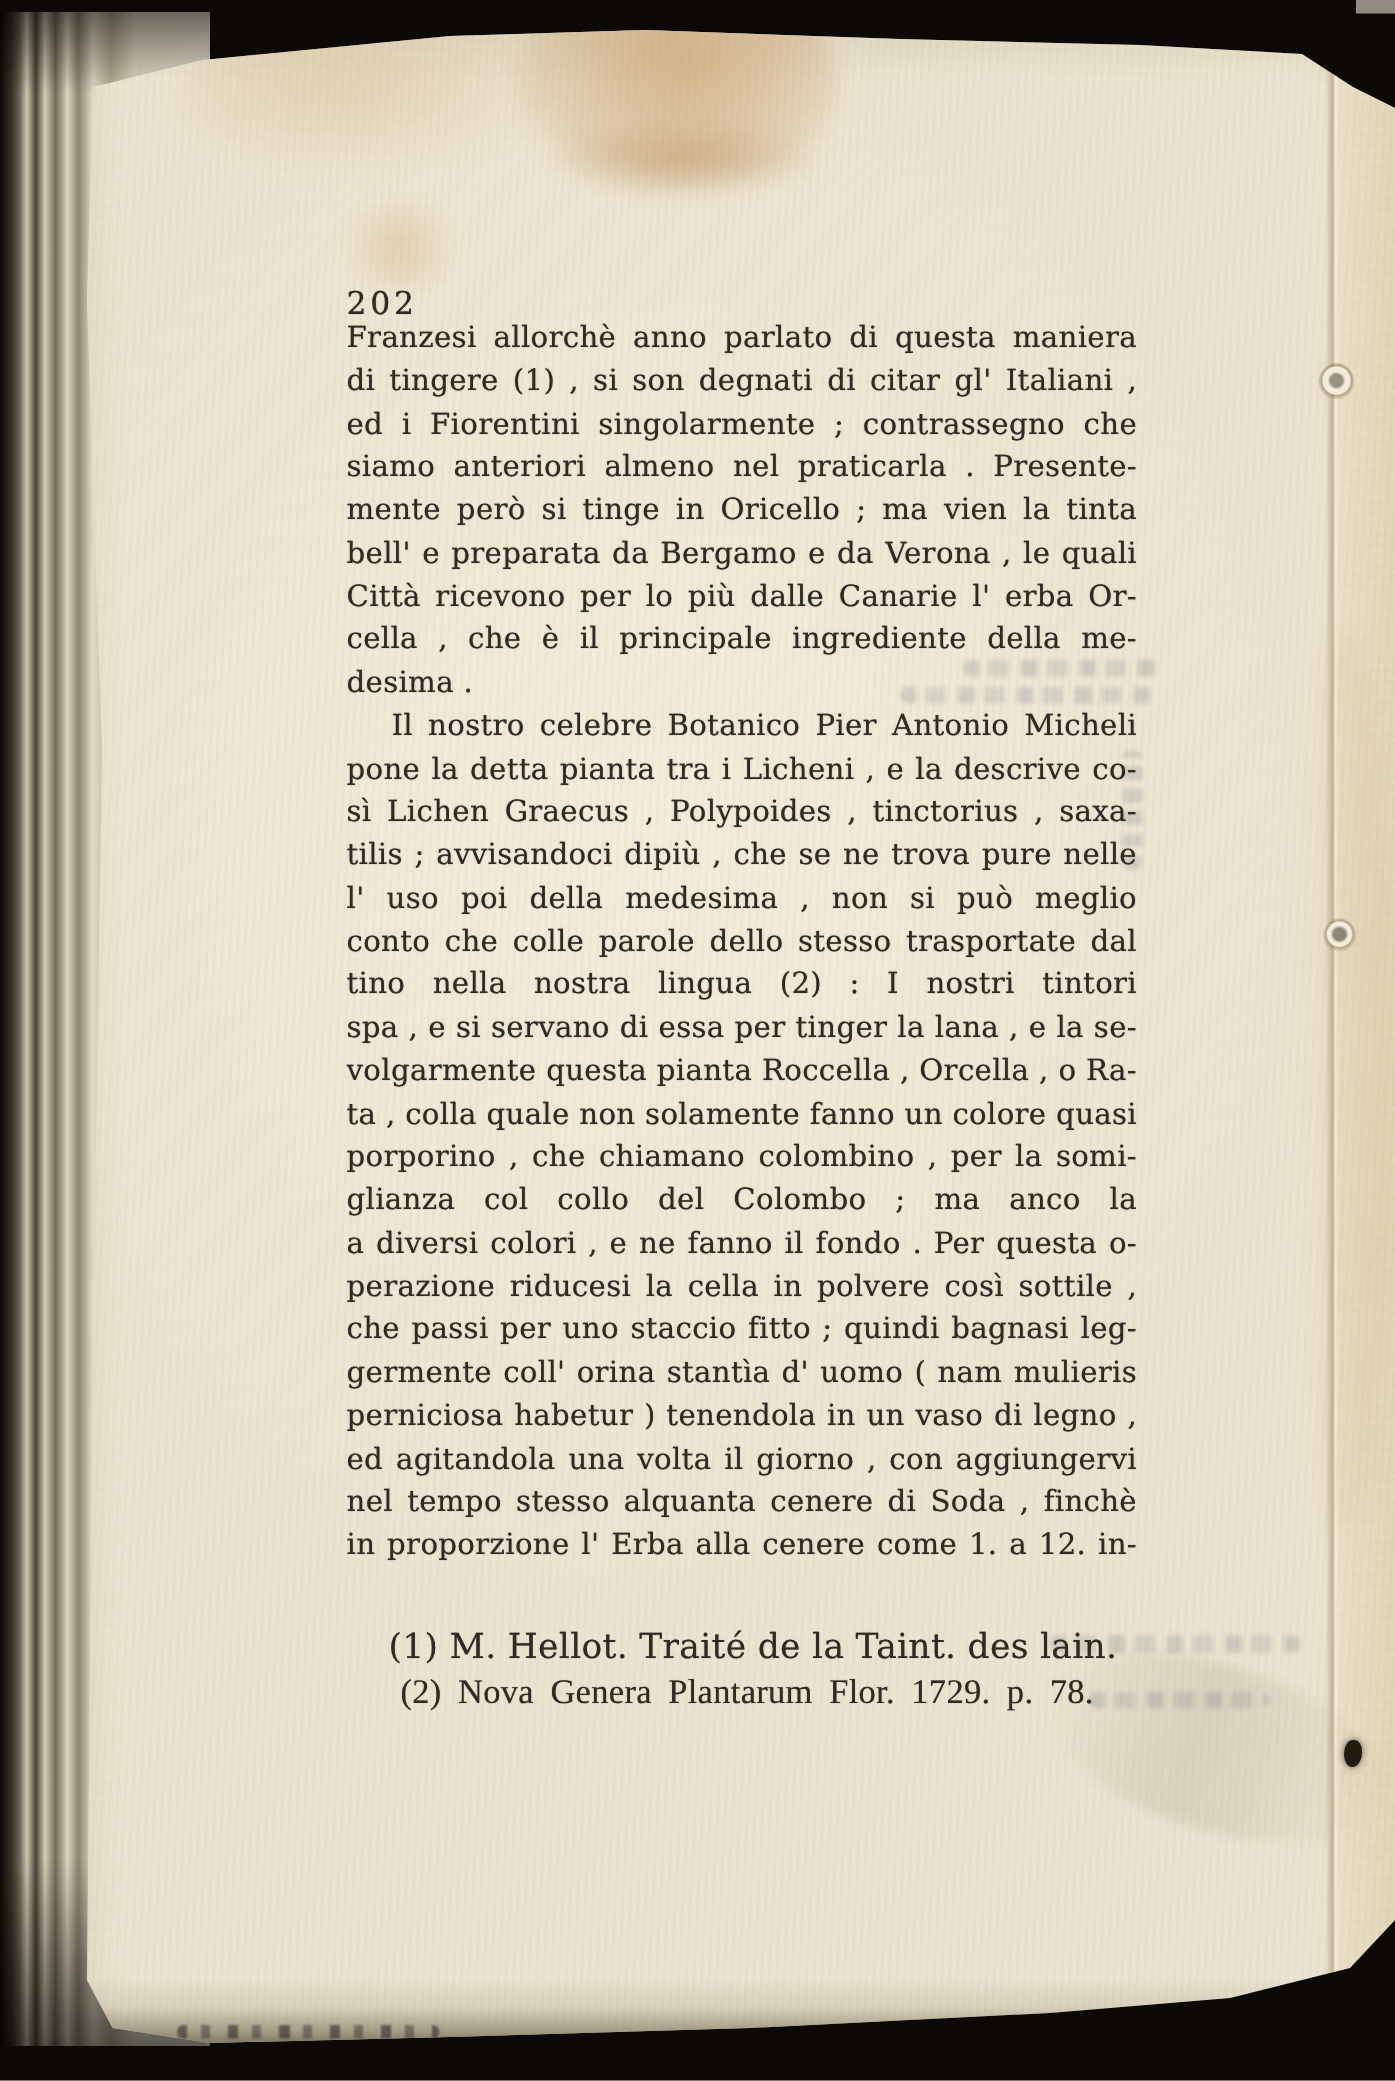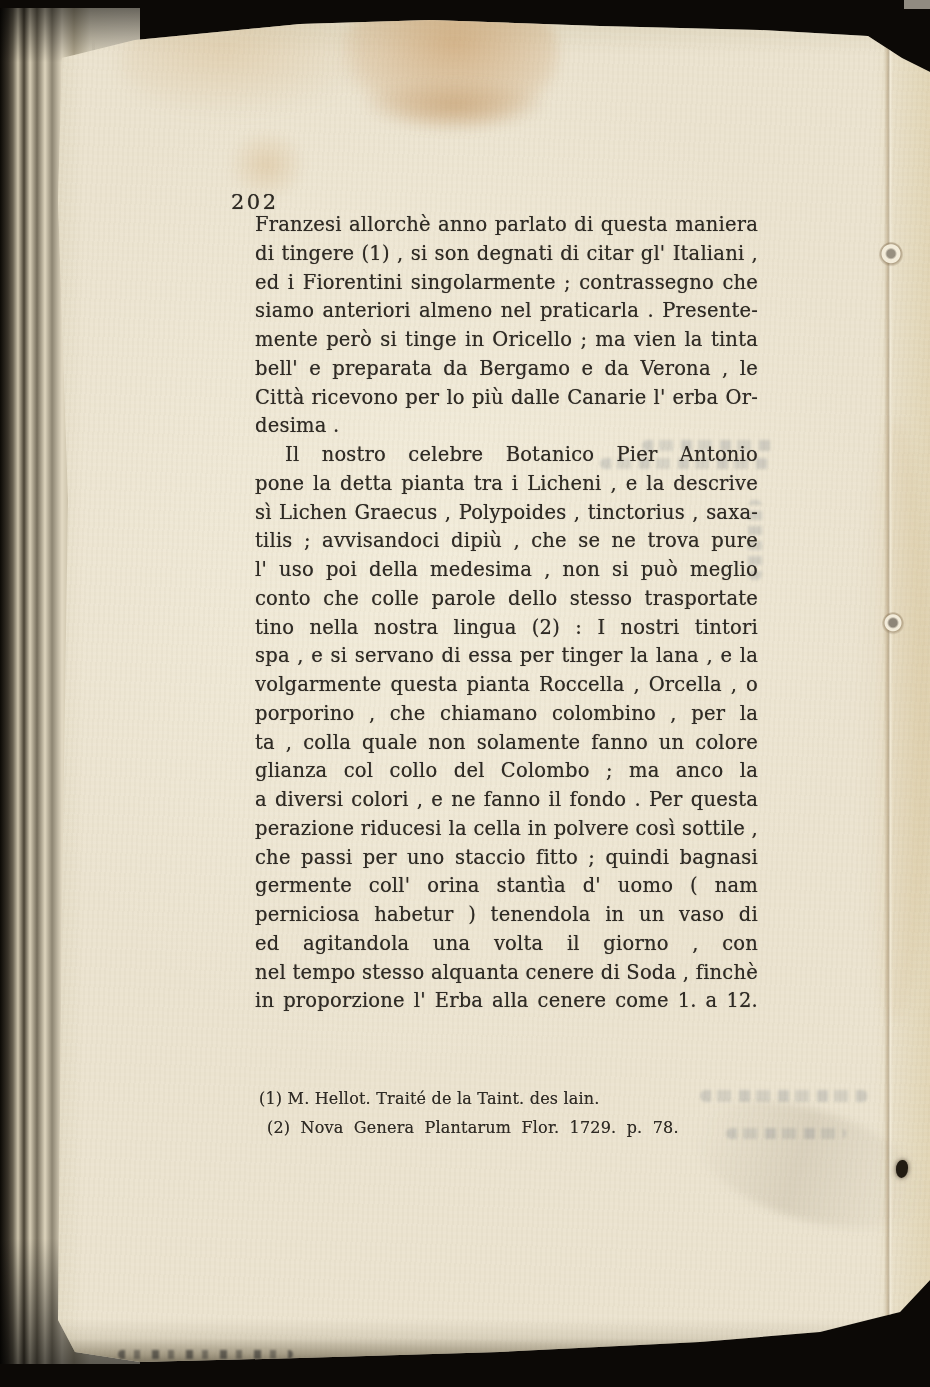--- a/index.html
+++ b/index.html
@@ -94,29 +94,29 @@
   
   .deckle{position:absolute;left:58px;top:1318px;width:872px;height:50px;
     background:linear-gradient(180deg, rgba(150,140,115,0) 0, rgba(150,140,115,.22) 40%, rgba(128,118,94,.65) 72%, rgba(88,80,62,.9) 100%);}
 
   
   .pageno{position:absolute;left:231px;top:190px;font-size:21px;letter-spacing:2.5px;
     color:var(--ink);text-shadow:0 0 .7px rgba(46,42,36,.8);}
   .body{position:absolute;left:231px;top:211px;width:527px;color:var(--ink);
     font-size:19.5px;letter-spacing:.2px;text-shadow:0 0 .7px rgba(46,42,36,.65);}
   .line{height:28.75px;line-height:28.75px;text-align:justify;text-align-last:justify;
-    -moz-text-align-last:justify;overflow:hidden;white-space:nowrap;margin-left:24px;}
+    -moz-text-align-last:justify;overflow:hidden;white-space:nowrap;}
   .line{white-space:normal;}
   .line.indent{padding-left:30px;}
   .line.noj{text-align-last:left;-moz-text-align-last:left;}
   .it{}
   .footnotes{position:absolute;left:259px;top:1084px;width:490px;color:var(--ink);
-    font-size:16px;letter-spacing:.2px;text-shadow:0 0 .6px rgba(46,42,36,.6);}
+    font-size:23px;letter-spacing:.2px;text-shadow:0 0 .6px rgba(46,42,36,.6);}
   .fline{height:29px;line-height:29px;white-space:nowrap;}
-  .fline:nth-child(2){word-spacing:5px;padding-left:8px;}
+  .fline:nth-child(2){word-spacing:5px;padding-left:8px;font-family:Liberation Serif, serif;}
 </style>
 </head>
 <body>
 
 <div class="scene">
   <div class="spine"></div>
   <div class="spine-line"></div>
   <div class="sliver"></div>
 
   <div class="page">
@@ -143,32 +143,33 @@
 
     <div class="pageno">202</div>
     <div class="body">
         <div class="line"><span>Franzesi allorchè anno parlato di questa maniera</span></div>
         <div class="line"><span>di tingere (1) , si son degnati di citar gl' Italiani ,</span></div>
         <div class="line"><span>ed i Fiorentini singolarmente ; contrassegno che</span></div>
         <div class="line"><span>siamo anteriori almeno nel praticarla . Presente-</span></div>
         <div class="line"><span>mente però si tinge in Oricello ; ma vien la tinta</span></div>
         <div class="line"><span>bell' e preparata da Bergamo e da Verona , le quali</span></div>
         <div class="line"><span>Città ricevono per lo più dalle Canarie l' erba </span><span class="it">Or-</span></div>
+        <div class="line"><span class="it">cella</span><span> , che è il principale ingrediente della me-</span></div>
         <div class="line noj"><span>desima .</span></div>
         <div class="line indent"><span>Il nostro celebre Botanico Pier Antonio Micheli</span></div>
         <div class="line"><span>pone la detta pianta tra i Licheni , e la descrive co-</span></div>
         <div class="line"><span>sì </span><span class="it">Lichen Graecus , Polypoides , tinctorius , saxa-</span></div>
         <div class="line"><span class="it">tilis</span><span> ; avvisandoci dipiù , che se ne trova pure nelle</span></div>
         <div class="line"><span>l' uso poi della medesima , non si può meglio renderne</span></div>
         <div class="line"><span>conto che colle parole dello stesso trasportate dal La-</span></div>
         <div class="line"><span>tino nella nostra lingua (2) : I nostri tintori chiamano</span></div>
         <div class="line"><span>spa , e si servano di essa per tinger la lana , e la se-</span></div>
         <div class="line"><span>volgarmente questa pianta Roccella , Orcella , o Ra-</span></div>
+        <div class="line"><span>ta , colla quale non solamente fanno un colore quasi</span></div>
         <div class="line"><span>porporino , che chiamano colombino , per la somi-</span></div>
-        <div class="line"><span>ta , colla quale non solamente fanno un colore quasi</span></div>
         <div class="line"><span>glianza col collo del Colombo ; ma anco la mescolano</span></div>
         <div class="line"><span>a diversi colori , e ne fanno il fondo . Per questa o-</span></div>
         <div class="line"><span>perazione riducesi la cella in polvere così sottile ,</span></div>
         <div class="line"><span>che passi per uno staccio fitto ; quindi bagnasi leg-</span></div>
         <div class="line"><span>germente coll' orina stantìa d' uomo ( nam mulieris</span></div>
         <div class="line"><span>perniciosa habetur ) tenendola in un vaso di legno ,</span></div>
         <div class="line"><span>ed agitandola una volta il giorno , con aggiungervi</span></div>
         <div class="line"><span>nel tempo stesso alquanta cenere di Soda , finchè stia</span></div>
         <div class="line"><span>in proporzione l' Erba alla cenere come 1. a 12. in-</span></div>
       </div>

